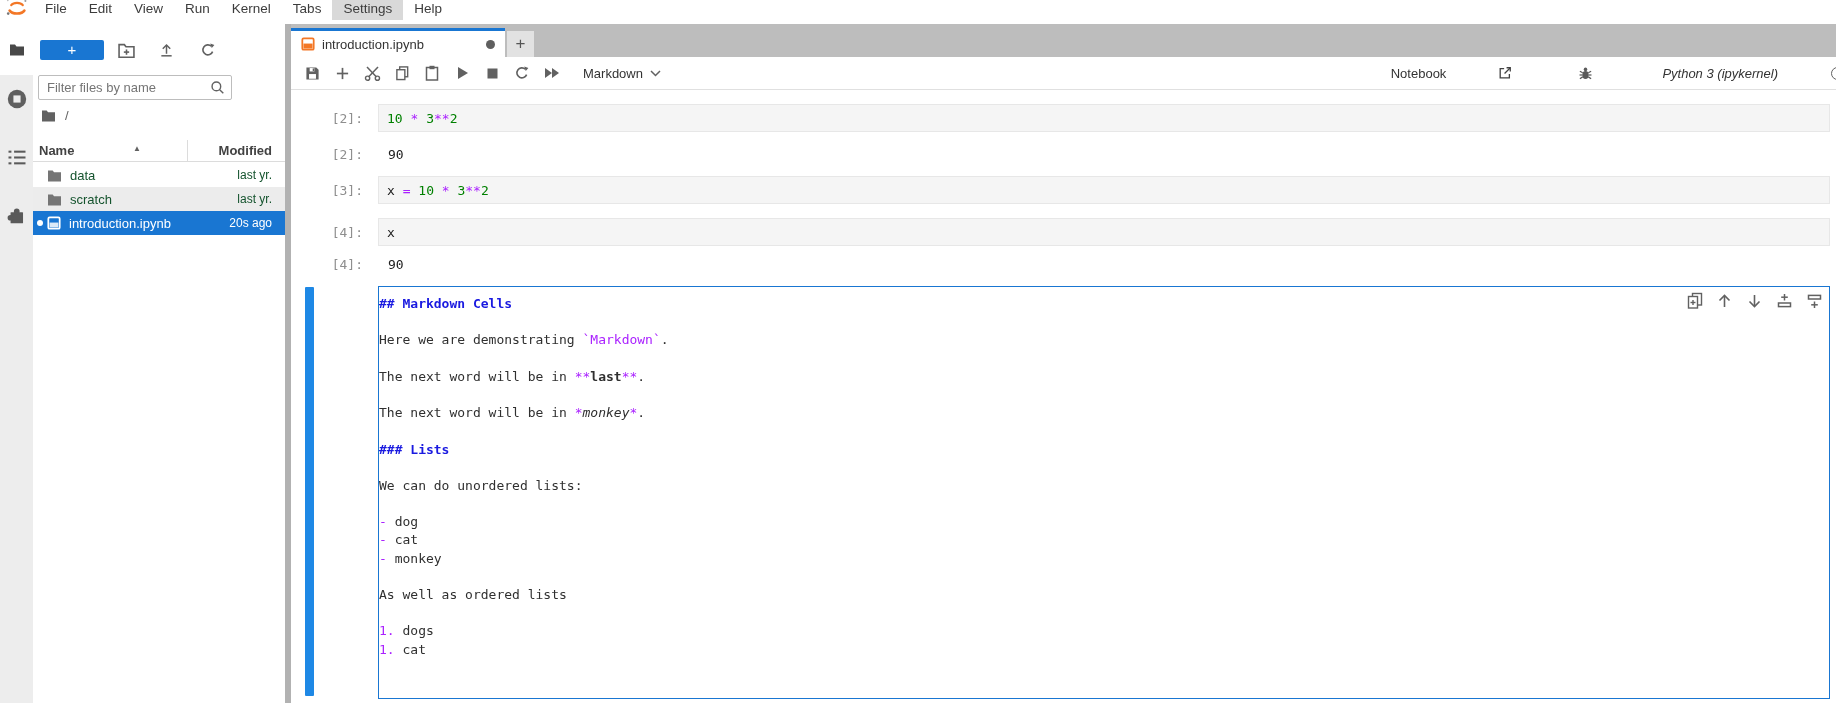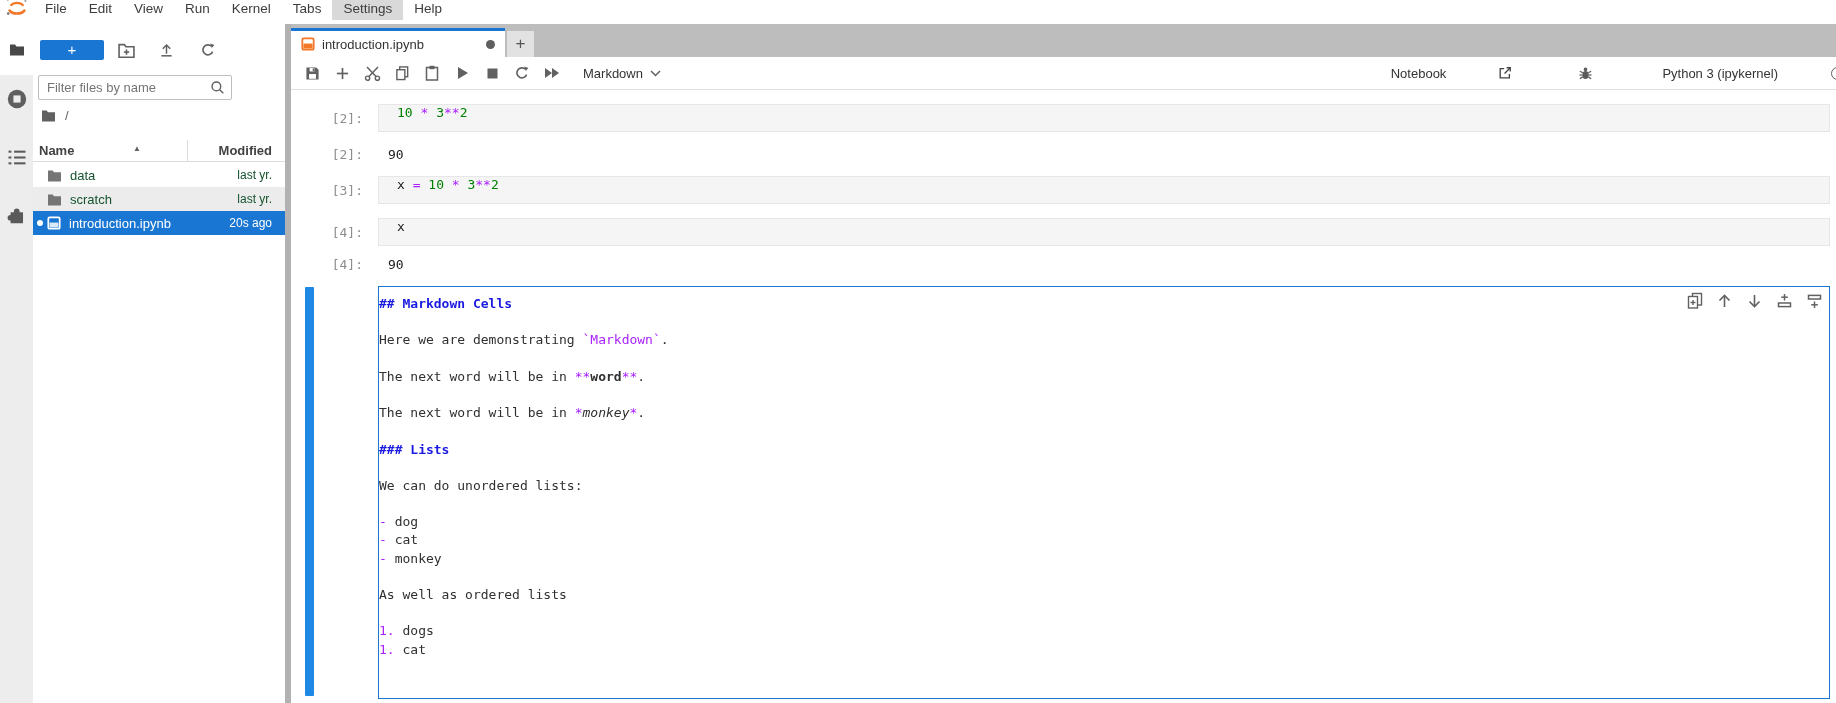--- a/index.html
+++ b/index.html
@@ -54,31 +54,31 @@
   .dirty-dot { margin-left:auto; width:9px; height:9px; border-radius:50%; background:#5f5f5f; }
   .newtab { align-self:flex-end; width:27px; height:26px; background:#e2e2e2; margin-left:2px; display:flex; align-items:center; justify-content:center; color:#555; font-size:17px; cursor:pointer; }
 
   #nb-toolbar { position:absolute; top:33px; left:0; right:0; height:33px; background:#fff; border-bottom:1px solid #e0e0e0; display:flex; align-items:center; padding-left:6px; overflow:hidden; }
   .tbi { width:30px; height:24px; display:flex; align-items:center; justify-content:center; color:#616161; cursor:pointer; flex:none; }
   .celltype { margin-left:16px; font-size:13px; color:#333; display:flex; align-items:center; gap:7px; cursor:pointer; }
   .tb-right { margin-left:auto; display:flex; align-items:center; font-size:13px; color:#333;gap:45px; }
   .tb-right .lbl { white-space:nowrap; }
   .tb-right svg { margin:0 0 0 7px; }
   #bug-btn { margin:0 12px 0 14px; display:flex; }
-  #kernel-name { margin-left:12px; }
+  #kernel-name { margin-left:12px;font-style:italic; }
   #kernel-status { width:13px; height:13px; border:1.5px solid #616161; border-radius:50%; margin-left:8px; margin-right:-8px; flex:none; }
 
   
   #content { position:absolute; top:66px; left:0; right:0; bottom:0; background:#fff; overflow:hidden; }
   .cell-row { position:absolute; left:0; right:6px; }
   .slot0 { top:14px; } .slot1 { top:57px; } .slot2 { top:86px; } .slot3 { top:128px; } .slot4 { top:167px; }
   .prompt { position:absolute; left:0; width:72px; text-align:right; font-family:"DejaVu Sans Mono",monospace; font-size:13px; color:#8e8e8e; white-space:pre; }
   .cell-row.in .prompt { top:7px; }
   .cell-row.out .prompt { top:0; }
-  .code-box { margin-left:87px; height:28px; background:#f5f5f5; border:1px solid #e7e7e7; display:flex; padding-left:18px; font-family:"DejaVu Sans Mono",monospace; font-size:13px; color:#212121; white-space:pre; }
+  .code-box { margin-left:87px; height:28px; background:#f5f5f5; border:1px solid #e7e7e7; display:flex; align-items:center; padding-left:8px; font-family:"DejaVu Sans Mono",monospace; font-size:13px; color:#212121; white-space:pre; }
   .out-text { margin-left:97px; font-family:"DejaVu Sans Mono",monospace; font-size:13px; color:#212121; white-space:pre; }
 
   #md-collapser { position:absolute; left:14px; top:197px; width:9px; height:409px; background:#1e88e5; border-radius:1px; cursor:pointer; }
   #md-cell { position:absolute; left:87px; right:6px; top:196px; height:413px; background:#fff; border:1px solid #1976d2; }
   #md-lines { position:absolute; top:8px; left:0; right:10px; font-family:"DejaVu Sans Mono",monospace; font-size:13px; line-height:18.2px; color:#303030; }
   .md-line { height:18.2px; white-space:pre; }
   #md-toolbar { position:absolute; top:5px; right:6px; display:flex; gap:13px; }
   #md-toolbar .cti { width:17px; height:17px; display:flex; align-items:center; justify-content:center; cursor:pointer; }
 
   
@@ -389,21 +389,21 @@
                 <line x1="8.5" y1="8.5" x2="8.5" y2="15"></line>
                 <line x1="5.2" y1="11.8" x2="11.8" y2="11.8"></line>
               </svg>
           </span>
         </div>
         <div id="md-lines">
             <div class="md-line"><span class="tk-h">## Markdown Cells</span></div>
             <div class="md-line"></div>
             <div class="md-line"><span>Here we are demonstrating </span><span class="tk-p">`Markdown`</span><span>.</span></div>
             <div class="md-line"></div>
-            <div class="md-line"><span>The next word will be in </span><span class="tk-p">**</span><span class="tk-b">word</span><span class="tk-p">**</span><span>.</span></div>
+            <div class="md-line"><span>The next word will be in </span><span class="tk-p">**</span><span class="tk-b">last</span><span class="tk-p">**</span><span>.</span></div>
             <div class="md-line"></div>
             <div class="md-line"><span>The next word will be in </span><span class="tk-p">*</span><span class="tk-i">monkey</span><span class="tk-p">*</span><span>.</span></div>
             <div class="md-line"></div>
             <div class="md-line"><span class="tk-h">### Lists</span></div>
             <div class="md-line"></div>
             <div class="md-line"><span>We can do unordered lists:</span></div>
             <div class="md-line"></div>
             <div class="md-line"><span class="tk-p">-</span><span> dog</span></div>
             <div class="md-line"><span class="tk-p">-</span><span> cat</span></div>
             <div class="md-line"><span class="tk-p">-</span><span> monkey</span></div>

